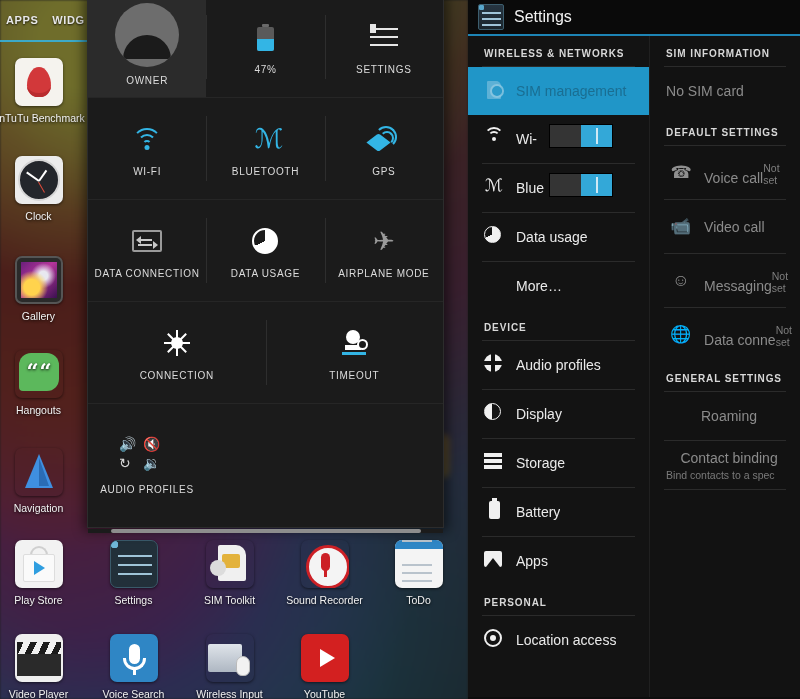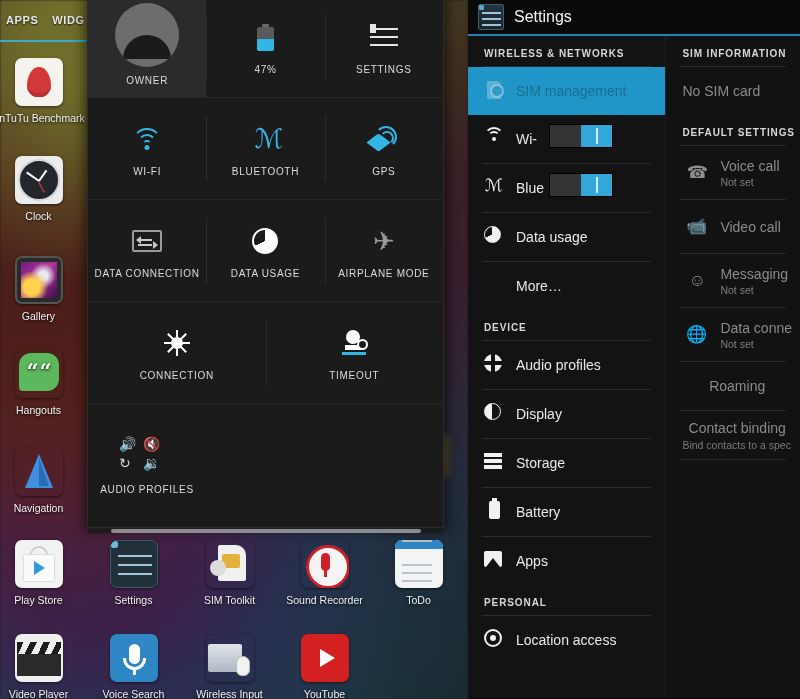--- a/index.html
+++ b/index.html
@@ -314,21 +314,21 @@
   .divider{ height:1px; background:#2b2b2b; margin:0 14px; }
 
   .s-item{
     display:flex; align-items:flex-end; gap:12px;
     padding:0 12px 16px 16px; height:48px; position:relative;
   }
   .s-item .s-ic{ width:20px; height:20px; flex:0 0 20px; position:relative; color:#f0f0f0; }
   .s-item .s-txt{ color:#eaeaea; font-size:14px; white-space:nowrap; overflow:hidden; }
   .s-item.sel{ background:#2096c8; }
   .s-item.sel .s-txt{ color:#1a6e92; }
-  .s-txtwrap{ display:flex; flex-direction:column; overflow:hidden; }
+  .s-txtwrap{ display:flex; flex-direction:row; overflow:hidden;align-items:flex-end; }
 
   .toggle{
     position:absolute; width:62px; height:22px; display:flex; left:82px;
     box-shadow:0 0 0 1px #000;
   }
   .toggle .off{ width:50%; background:#343434; }
   .toggle .on{ width:50%; background:#33a8d8; position:relative; }
   .toggle .on:after{ content:""; position:absolute; left:50%; top:3px; margin-left:-1px; width:2px; height:16px; background:#cfe9f5; }
 
   
@@ -806,20 +806,21 @@
         <div class="divider"></div>
 
         <div class="s-item-r">
           <div class="ri">🌐</div>
           <div class="s-txtwrap">
             <div class="t">Data conne</div>
             <div class="s">Not set</div>
           </div>
         </div>
 
+        <div class="sec-head">GENERAL SETTINGS</div>
         <div class="divider"></div>
 
         <div class="plain-item">
           <div class="t">Roaming</div>
         </div>
         <div class="divider"></div>
 
         <div class="plain-item">
           <div class="t">Contact binding</div>
           <div class="s">Bind contacts to a spec</div>

